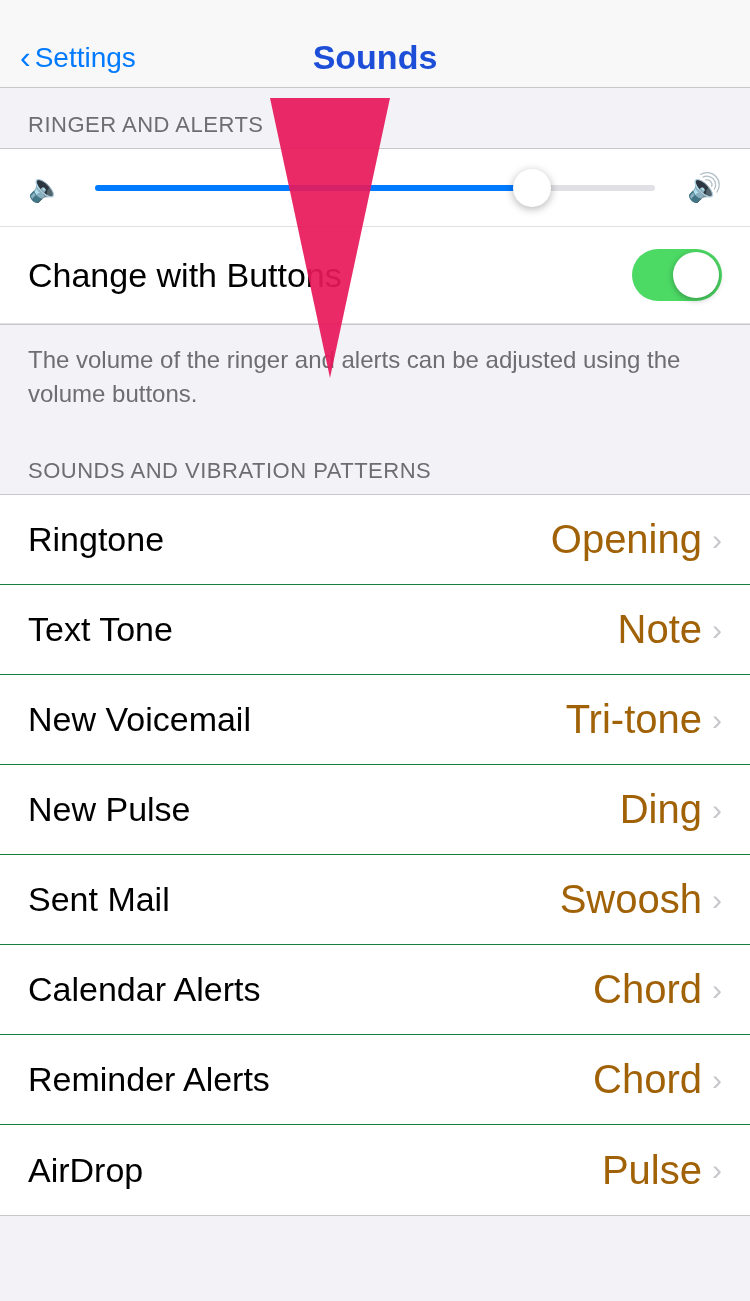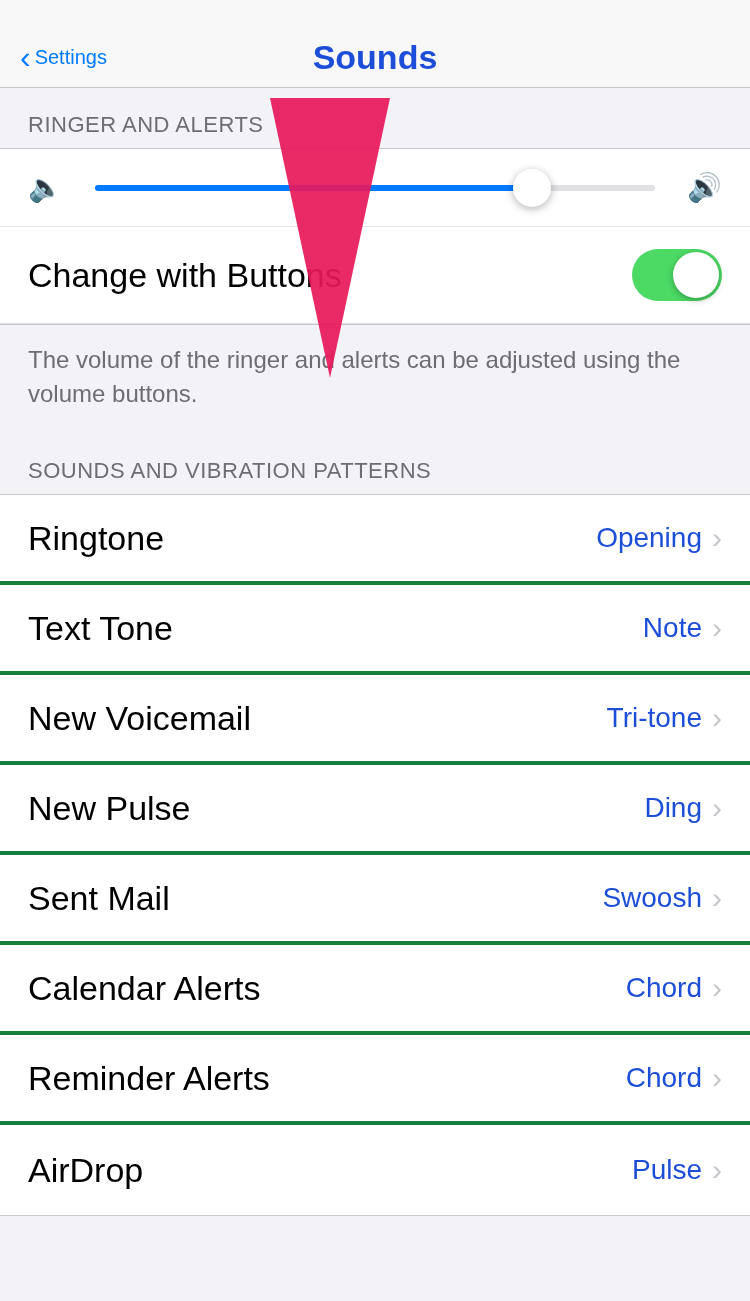--- a/index.html
+++ b/index.html
@@ -32,21 +32,21 @@
       font-size: 28px;
       cursor: pointer;
       text-decoration: none;
     }
     .nav-back-chevron {
       font-size: 32px;
       margin-right: 4px;
       color: #007aff;
     }
     .nav-back-text {
-      font-size: 20px;
+      font-size: 28px;
       color: #007aff;
     }
     .nav-title {
       font-size: 34px;
       font-weight: 600;
       color: #1d4ed8;
     }
 
     
     .section-header {
@@ -155,40 +155,40 @@
     }
 
     
     .settings-row {
       display: flex;
       align-items: center;
       justify-content: space-between;
       padding: 0 28px;
       background: #fff;
       min-height: 90px;
-      border-bottom: 4px solid #15803d;
+      border-bottom: 1px solid #15803d;
       cursor: pointer;
     }
     .settings-row:last-child {
       border-bottom: none;
       gap: 18px;
     }
     .row-label {
       font-size: 34px;
       color: #000;
     }
     .row-right {
       display: flex;
       align-items: center;
       color: #8e8e93;
       font-size: 32px;
     }
     .row-value {
-      color: #1d4ed8;
-      font-size: 28px;
+      color: #a16207;
+      font-size: 40px;
       margin-right: 10px;
     }
     .chevron {
       color: #c7c7cc;
       font-size: 30px;
     }
     .page-wrapper {
       position: relative;
     }
 

